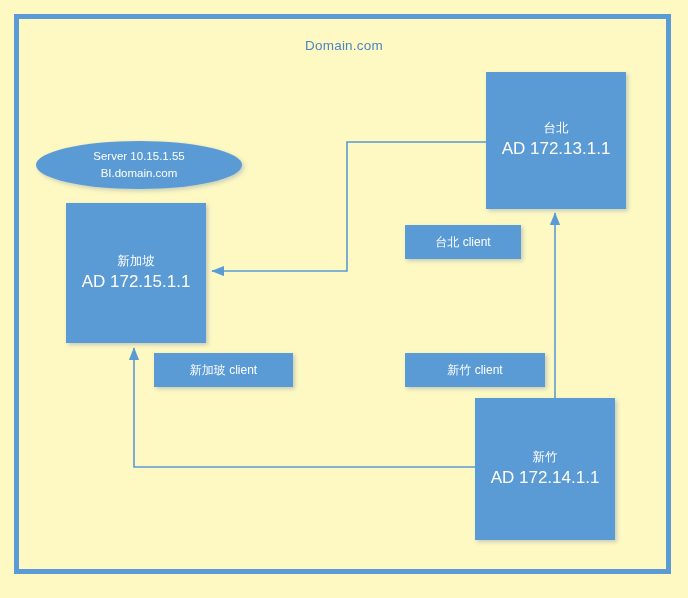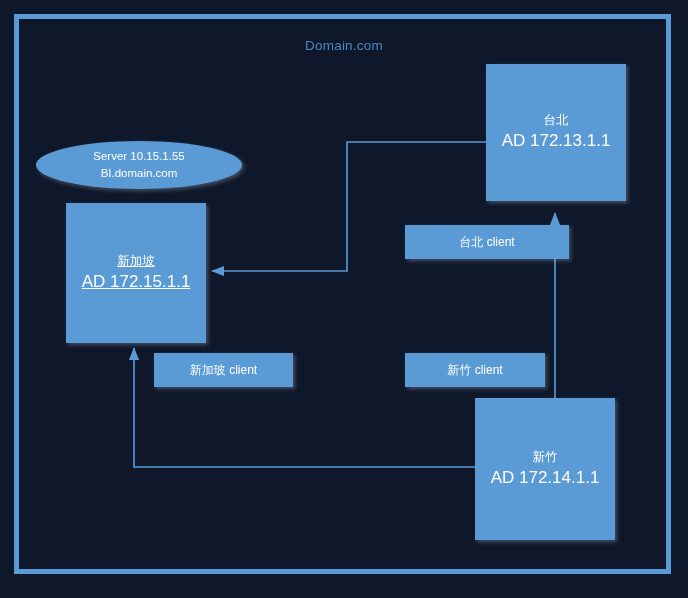--- a/index.html
+++ b/index.html
@@ -7,21 +7,21 @@
     padding: 0;
     background: #ffffff;
   }
   body {
     font-family: "Liberation Sans", "DejaVu Sans", sans-serif;
   }
   #canvas {
     position: relative;
     width: 688px;
     height: 598px;
-    background: #0f172a;
+    background: #fef9c3;
     overflow: hidden;
   }
 
   
   .domain-frame {
     position: absolute;
     left: 14px;
     top: 14px;
     width: 657px;
     height: 560px;
@@ -127,34 +127,34 @@
     <path d="M 486,467 L 134,467 L 134,348" fill="none" stroke="#5B9BD5" stroke-width="1.6" marker-end="url(#arrowhead)"></path>
 
     <path d="M 555,398 L 555,213" fill="none" stroke="#5B9BD5" stroke-width="1.6" marker-end="url(#arrowhead)"></path>
   </svg>
 
   <div class="server-ellipse" style="left:36px; top:141px; width:206px; height:48px;">
     <div class="server-line">Server 10.15.1.55</div>
     <div class="server-line">BI.domain.com</div>
   </div>
 
-  <div class="node-box" style="left:66px; top:203px; width:140px; height:140px;text-decoration:underline;">
+  <div class="node-box" style="left:66px; top:203px; width:140px; height:140px;">
     <div class="node-line-1">新加坡</div>
     <div class="node-line-2">AD 172.15.1.1</div>
   </div>
 
-  <div class="node-box" style="left:486px; top:64px; width:140px; height:137px;">
+  <div class="node-box" style="left:486px; top:72px; width:140px; height:137px;">
     <div class="node-line-1">台北</div>
     <div class="node-line-2">AD 172.13.1.1</div>
   </div>
 
   <div class="node-box" style="left:475px; top:398px; width:140px; height:142px;">
     <div class="node-line-1">新竹</div>
     <div class="node-line-2">AD 172.14.1.1</div>
   </div>
 
-  <div class="client-label" style="left:405px; top:225px; width:164px; height:34px;">台北 client</div>
+  <div class="client-label" style="left:405px; top:225px; width:116px; height:34px;">台北 client</div>
 
   <div class="client-label" style="left:405px; top:353px; width:140px; height:34px;">新竹 client</div>
 
   <div class="client-label" style="left:154px; top:353px; width:139px; height:34px;">新加玻 client</div>
 
 </div>
 
 </body></html>

